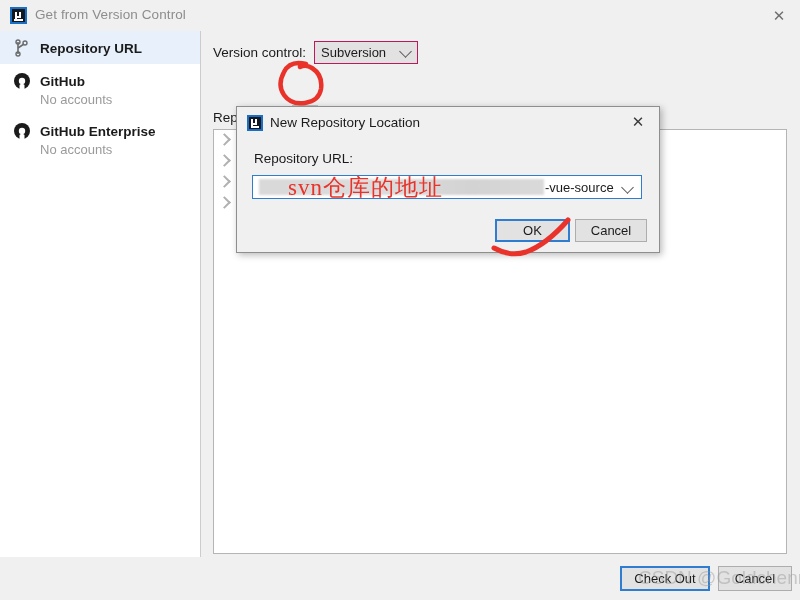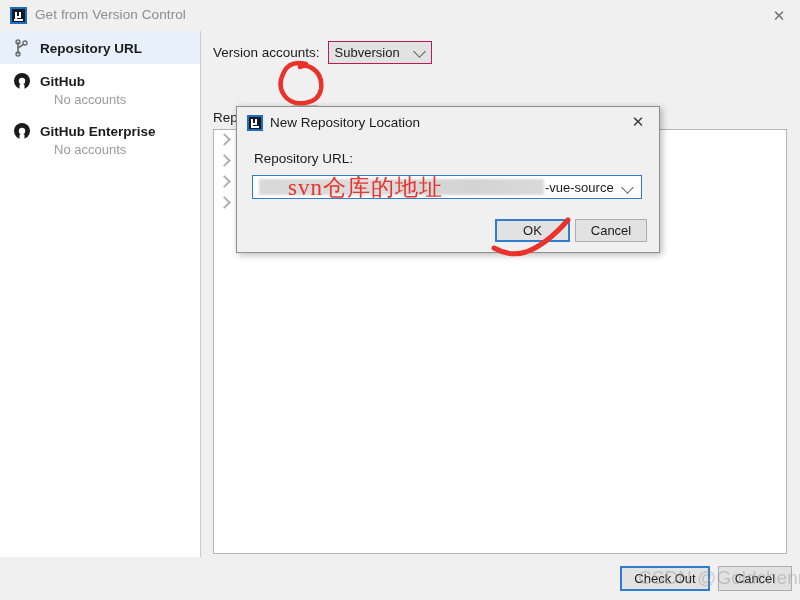--- a/index.html
+++ b/index.html
@@ -59,21 +59,21 @@
     position: absolute; left: 12px; top: 50%;
     transform: translateY(-50%);
     width: 20px; height: 20px;
   }
   .side-label {
     position: absolute; left: 40px; top: 50%;
     transform: translateY(-50%);
     font-size: 13.5px; font-weight: bold; color: #1b1b1b;
   }
   .side-sub {
-    padding-left: 54px;
+    padding-left: 40px;
     font-size: 13px; color: #9a9a9a;
     margin-top: -5px; margin-bottom: 7px;
   }
 
   
   .main {
     position: absolute; left: 201px; top: 31px;
     width: 599px; height: 526px;
     background: #f0f0f0;
   }
@@ -291,21 +291,21 @@
         </svg>
       </span>
       <span class="side-label">GitHub Enterprise</span>
     </div>
     <div class="side-sub">No accounts</div>
   </div>
 
   <div class="main">
 
     <div class="row-vc">
-      <span class="lbl">Version accounts:</span>
+      <span class="lbl">Version control:</span>
       <span class="combo">
         <span class="val">Subversion</span>
         <span class="chev"></span>
       </span>
     </div>
 
     <div class="row-repos">
       <span class="lbl">Repositories</span>
       <span class="toolbar">
 

